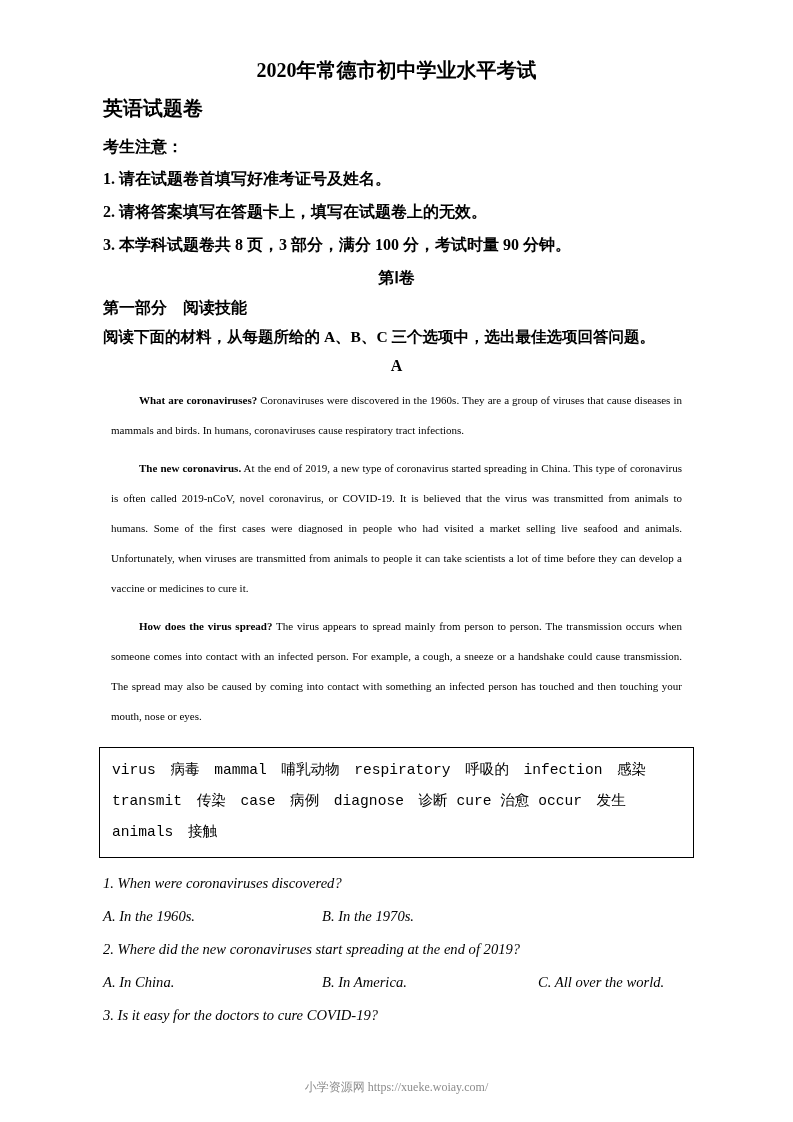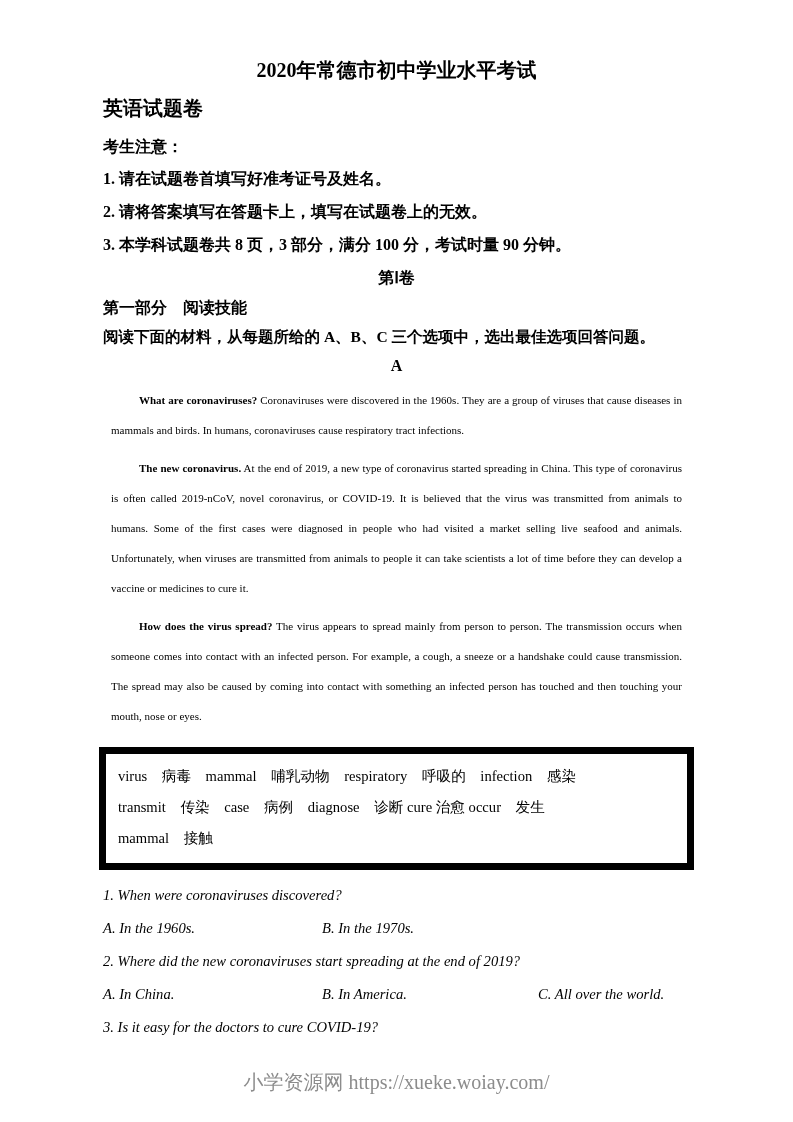--- a/index.html
+++ b/index.html
@@ -67,25 +67,26 @@
     margin: 0 0 6px 0;
   }
   .para {
     font-size: 11px;
     line-height: 30px;
     text-align: justify;
     text-indent: 28px;
     margin: 8px;
   }
   .vocab-box {
-    border: 7px solid #000000;
+    border: 1px solid #000000;
     margin: 16px -4px 0 -4px;
     padding: 7px 12px 9px 12px;
     font-size: 14.6px;
     line-height: 31px;
+    font-family: Liberation Mono, monospace;
   }
   .vocab-line {
     white-space: pre-wrap;
   }
   .questions {
     margin-top: 14px;
     font-style: italic;
   }
   .q-text {
     font-size: 14.6px;
@@ -98,21 +99,21 @@
     font-size: 14.6px;
     line-height: 22px;
     margin: 0 0 11px 0;
   }
   .footer {
     position: absolute;
     left: 0;
     right: 0;
     bottom: 26px;
     text-align: center;
-    font-size: 20px;
+    font-size: 12px;
     color: #8c8c8c;
     font-family: "Liberation Serif", serif;
   }
 </style>
 </head>
 <body>
 
 <div class="page">
 
   <div class="doc-title">2020年常德市初中学业水平考试</div>
@@ -129,21 +130,21 @@
   <div class="part-instruction">阅读下面的材料，从每题所给的 A、B、C 三个选项中，选出最佳选项回答问题。</div>
   <div class="passage-label">A</div>
 
   <p class="para"><b>What are coronaviruses?</b><span> Coronaviruses were discovered in the 1960s. They are a group of viruses that cause diseases in mammals and birds. In humans, coronaviruses cause respiratory tract infections.</span></p>
   <p class="para"><b>The new coronavirus.</b><span> At the end of 2019, a new type of coronavirus started spreading in China. This type of coronavirus is often called 2019-nCoV, novel coronavirus, or COVID-19. It is believed that the virus was transmitted from animals to humans. Some of the first cases were diagnosed in people who had visited a market selling live seafood and animals. Unfortunately, when viruses are transmitted from animals to people it can take scientists a lot of time before they can develop a vaccine or medicines to cure it.</span></p>
   <p class="para"><b>How does the virus spread?</b><span> The virus appears to spread mainly from person to person. The transmission occurs when someone comes into contact with an infected person. For example, a cough, a sneeze or a handshake could cause transmission. The spread may also be caused by coming into contact with something an infected person has touched and then touching your mouth, nose or eyes.</span></p>
 
   <div class="vocab-box">
     <div class="vocab-line">virus　病毒　mammal　哺乳动物　respiratory　呼吸的　infection　感染</div>
     <div class="vocab-line">transmit　传染　case　病例　diagnose　诊断 cure 治愈 occur　发生</div>
-    <div class="vocab-line">mammal　接触</div>
+    <div class="vocab-line">animals　接触</div>
   </div>
 
   <div class="questions">
 
     <p class="q-text">1. When were coronaviruses discovered?</p>
     <div class="options-row">
       <span>A. In the 1960s.</span>
       <span>B. In the 1970s.</span>
     </div>
 

